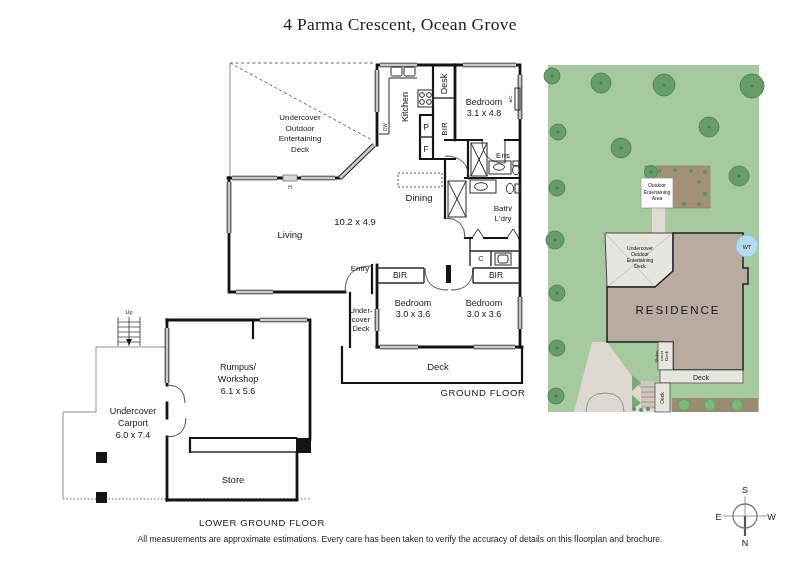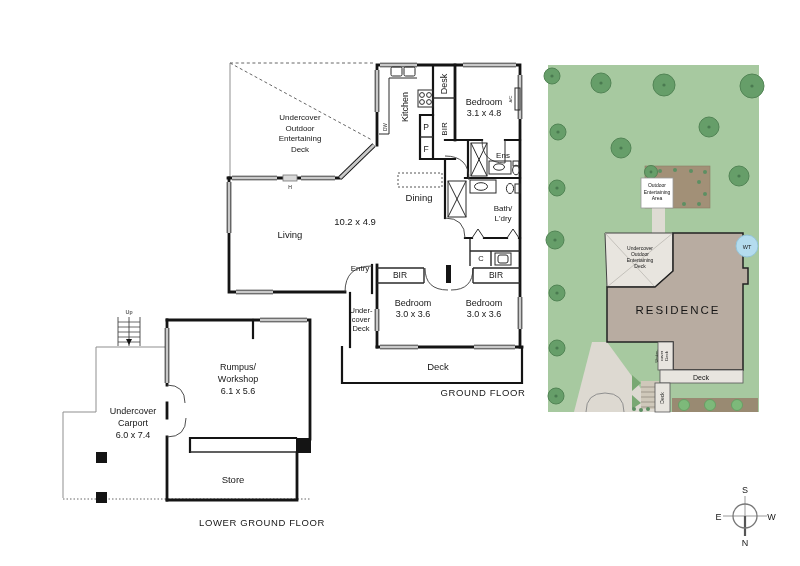--- a/index.html
+++ b/index.html
@@ -27,20 +27,21 @@
   .f95{font-size:9.5px;} .f9{font-size:9px;} .f85{font-size:8.5px;} .f8{font-size:8px;}
   .f75{font-size:7.5px;} .f7{font-size:7px;} .f55{font-size:5.5px;} .f5{font-size:5px;}
   .f45{font-size:4.5px;} .f42{font-size:4.2px;}
   .floorlbl{font-size:9.5px;letter-spacing:.6px;}
 </style>
 </head>
 <body>
 
 <div class="page">
 
+  <div class="title">4 Parma Crescent, Ocean Grove</div>
 
   <svg id="gf" width="296" height="342" viewBox="0 0 296 342">
     <g>
       <path class="dash" d="M3,6 H148"></path>
       <path class="dash" d="M3,6 L145,83"></path>
       <path class="gray" d="M3,6 V121"></path>
     </g>
     <g>
       <path class="wall" d="M150,88 L150,8 L293,8 L293,290"></path>
       <path class="wall" d="M1,121 H113"></path>
@@ -328,13 +329,14 @@
     <line x1="8" y1="36" x2="52" y2="36" stroke="#999" stroke-width="1"></line>
     <line x1="30" y1="16" x2="30" y2="36" stroke="#999" stroke-width="1"></line>
     <line x1="30" y1="36" x2="30" y2="56" stroke="#555" stroke-width="2.2"></line>
     <circle cx="30" cy="36" r="12" fill="none" stroke="#777" stroke-width="1.3"></circle>
     <text class="lbl f9" x="30" y="13" fill="#333">S</text>
     <text class="lbl f9" x="30" y="66" fill="#333">N</text>
     <text class="lbl f9" x="3.5" y="39.5" fill="#333">E</text>
     <text class="lbl f9" x="56.5" y="39.5" fill="#333">W</text>
   </svg>
 
+  <div class="disclaimer">All measurements are approximate estimations. Every care has been taken to verify the accuracy of details on this floorplan and brochure.</div>
 </div>
 
 </body></html>

